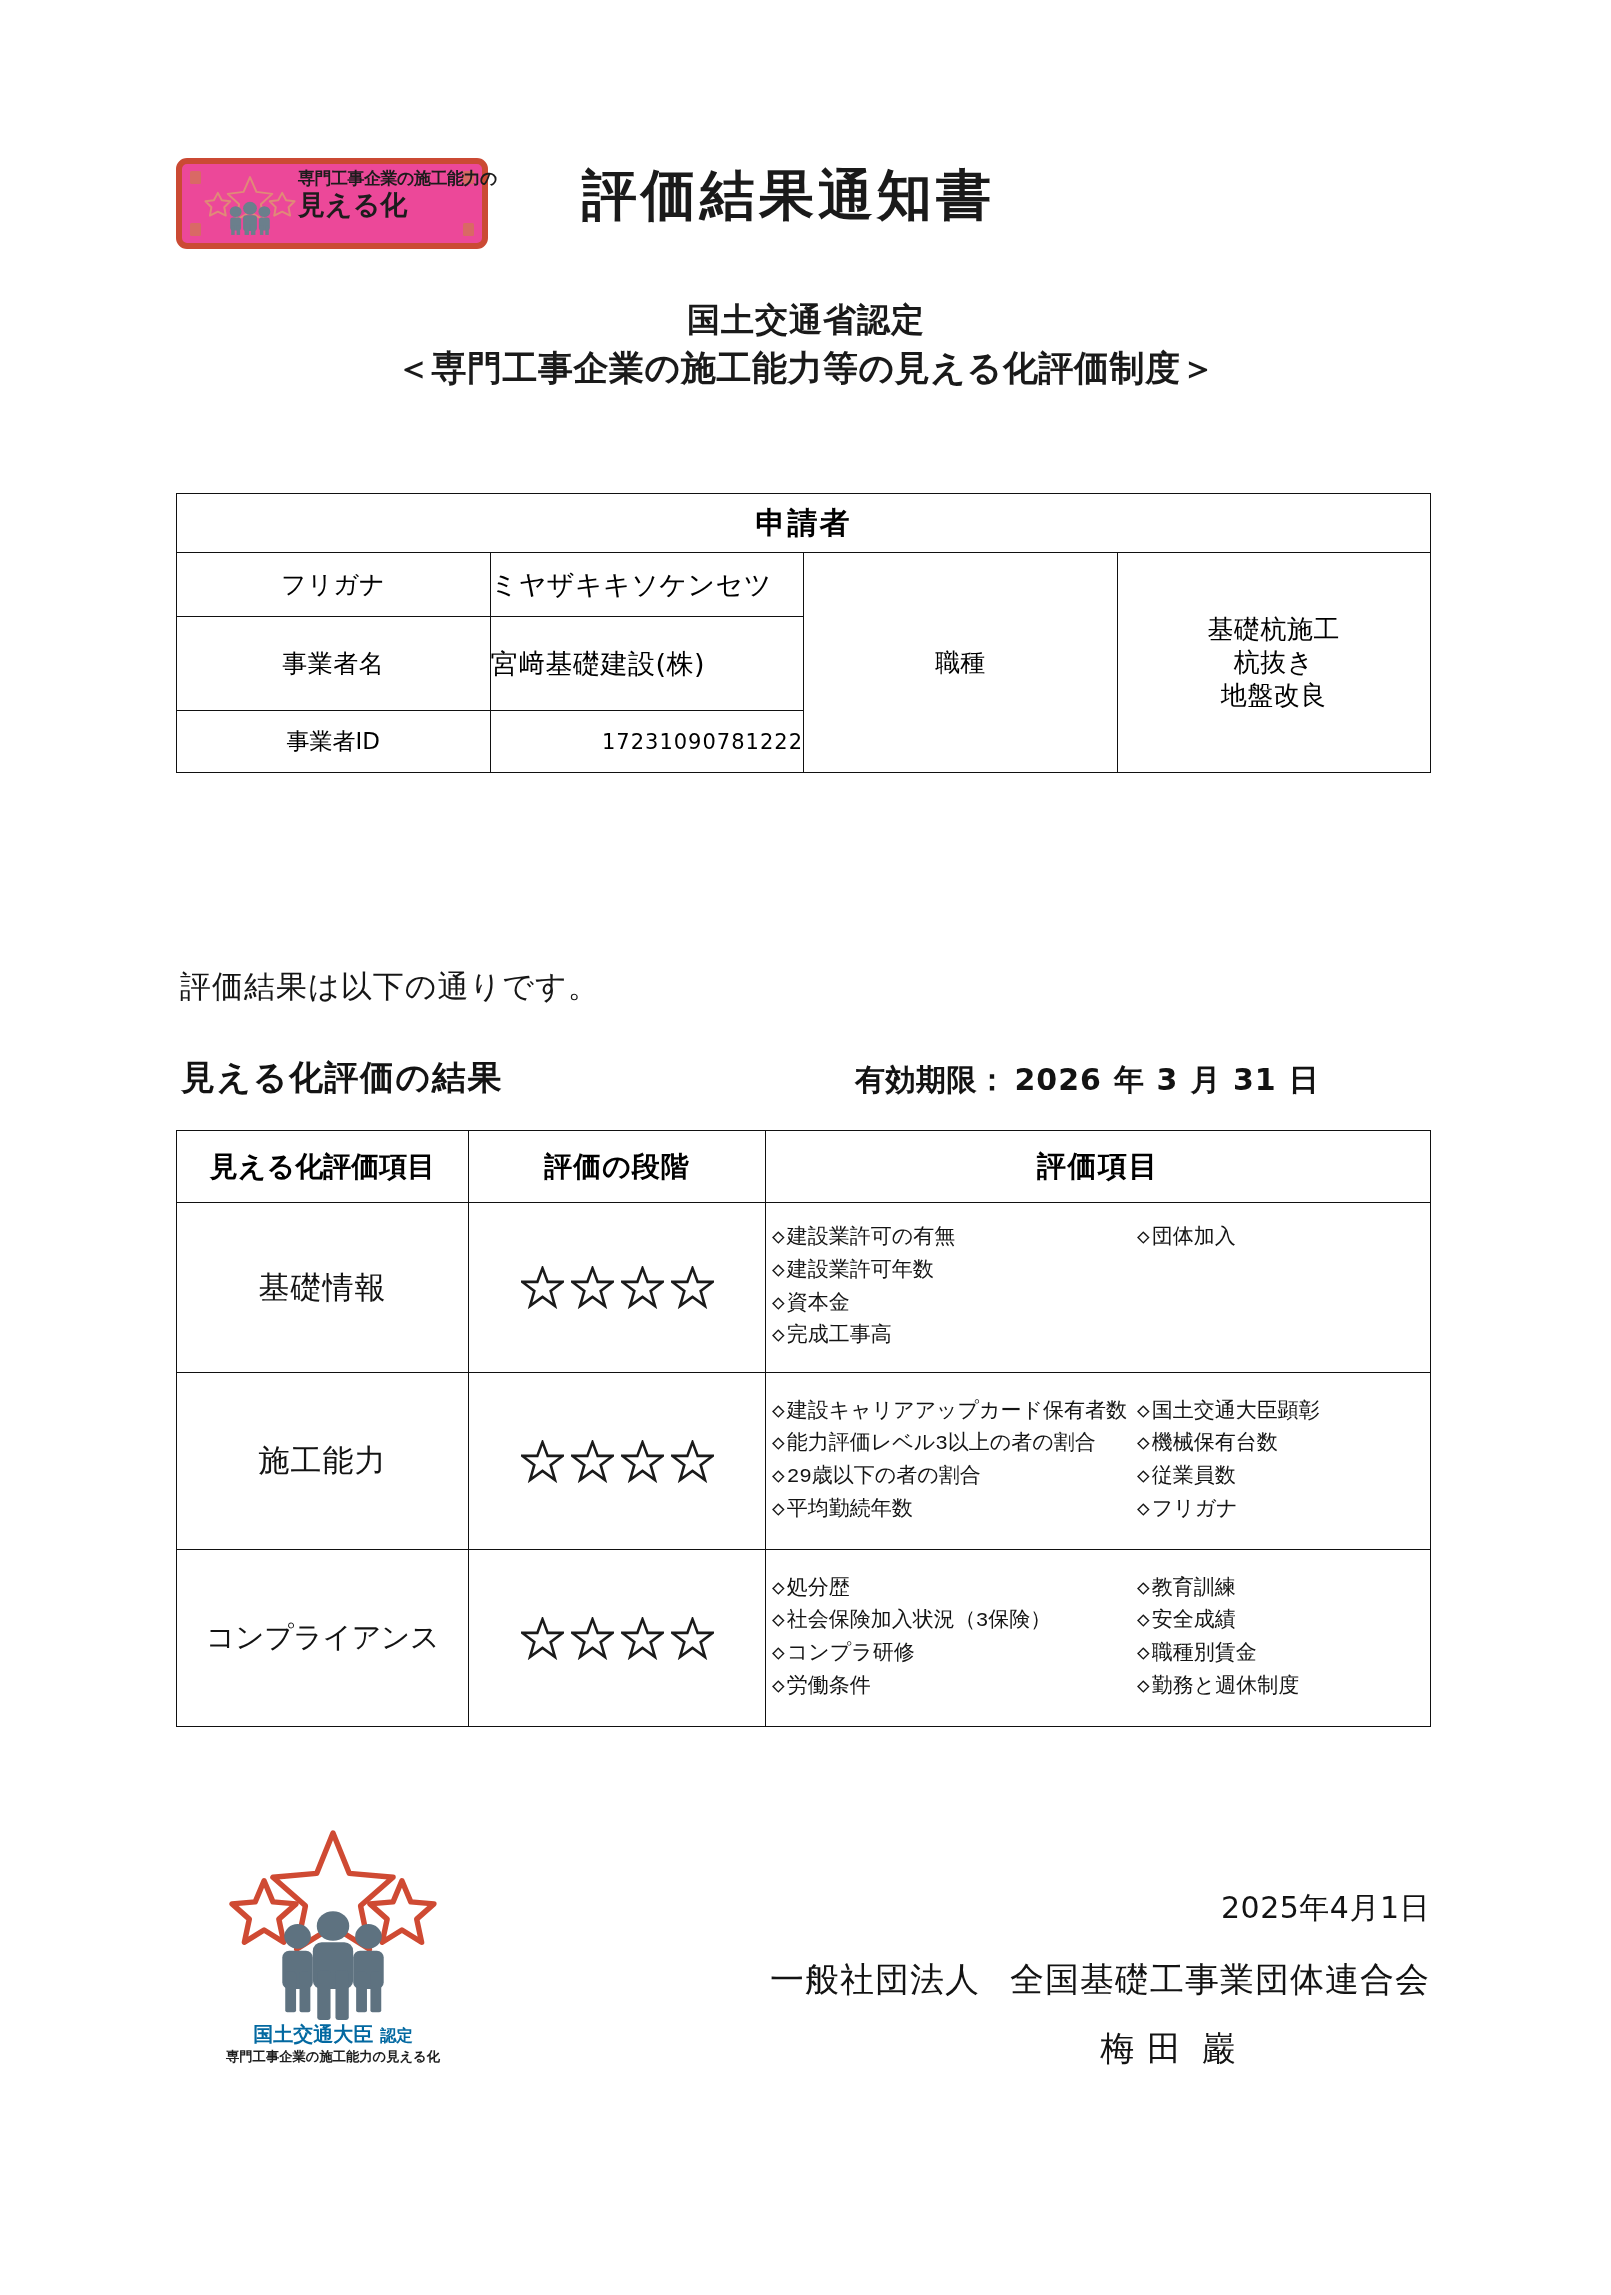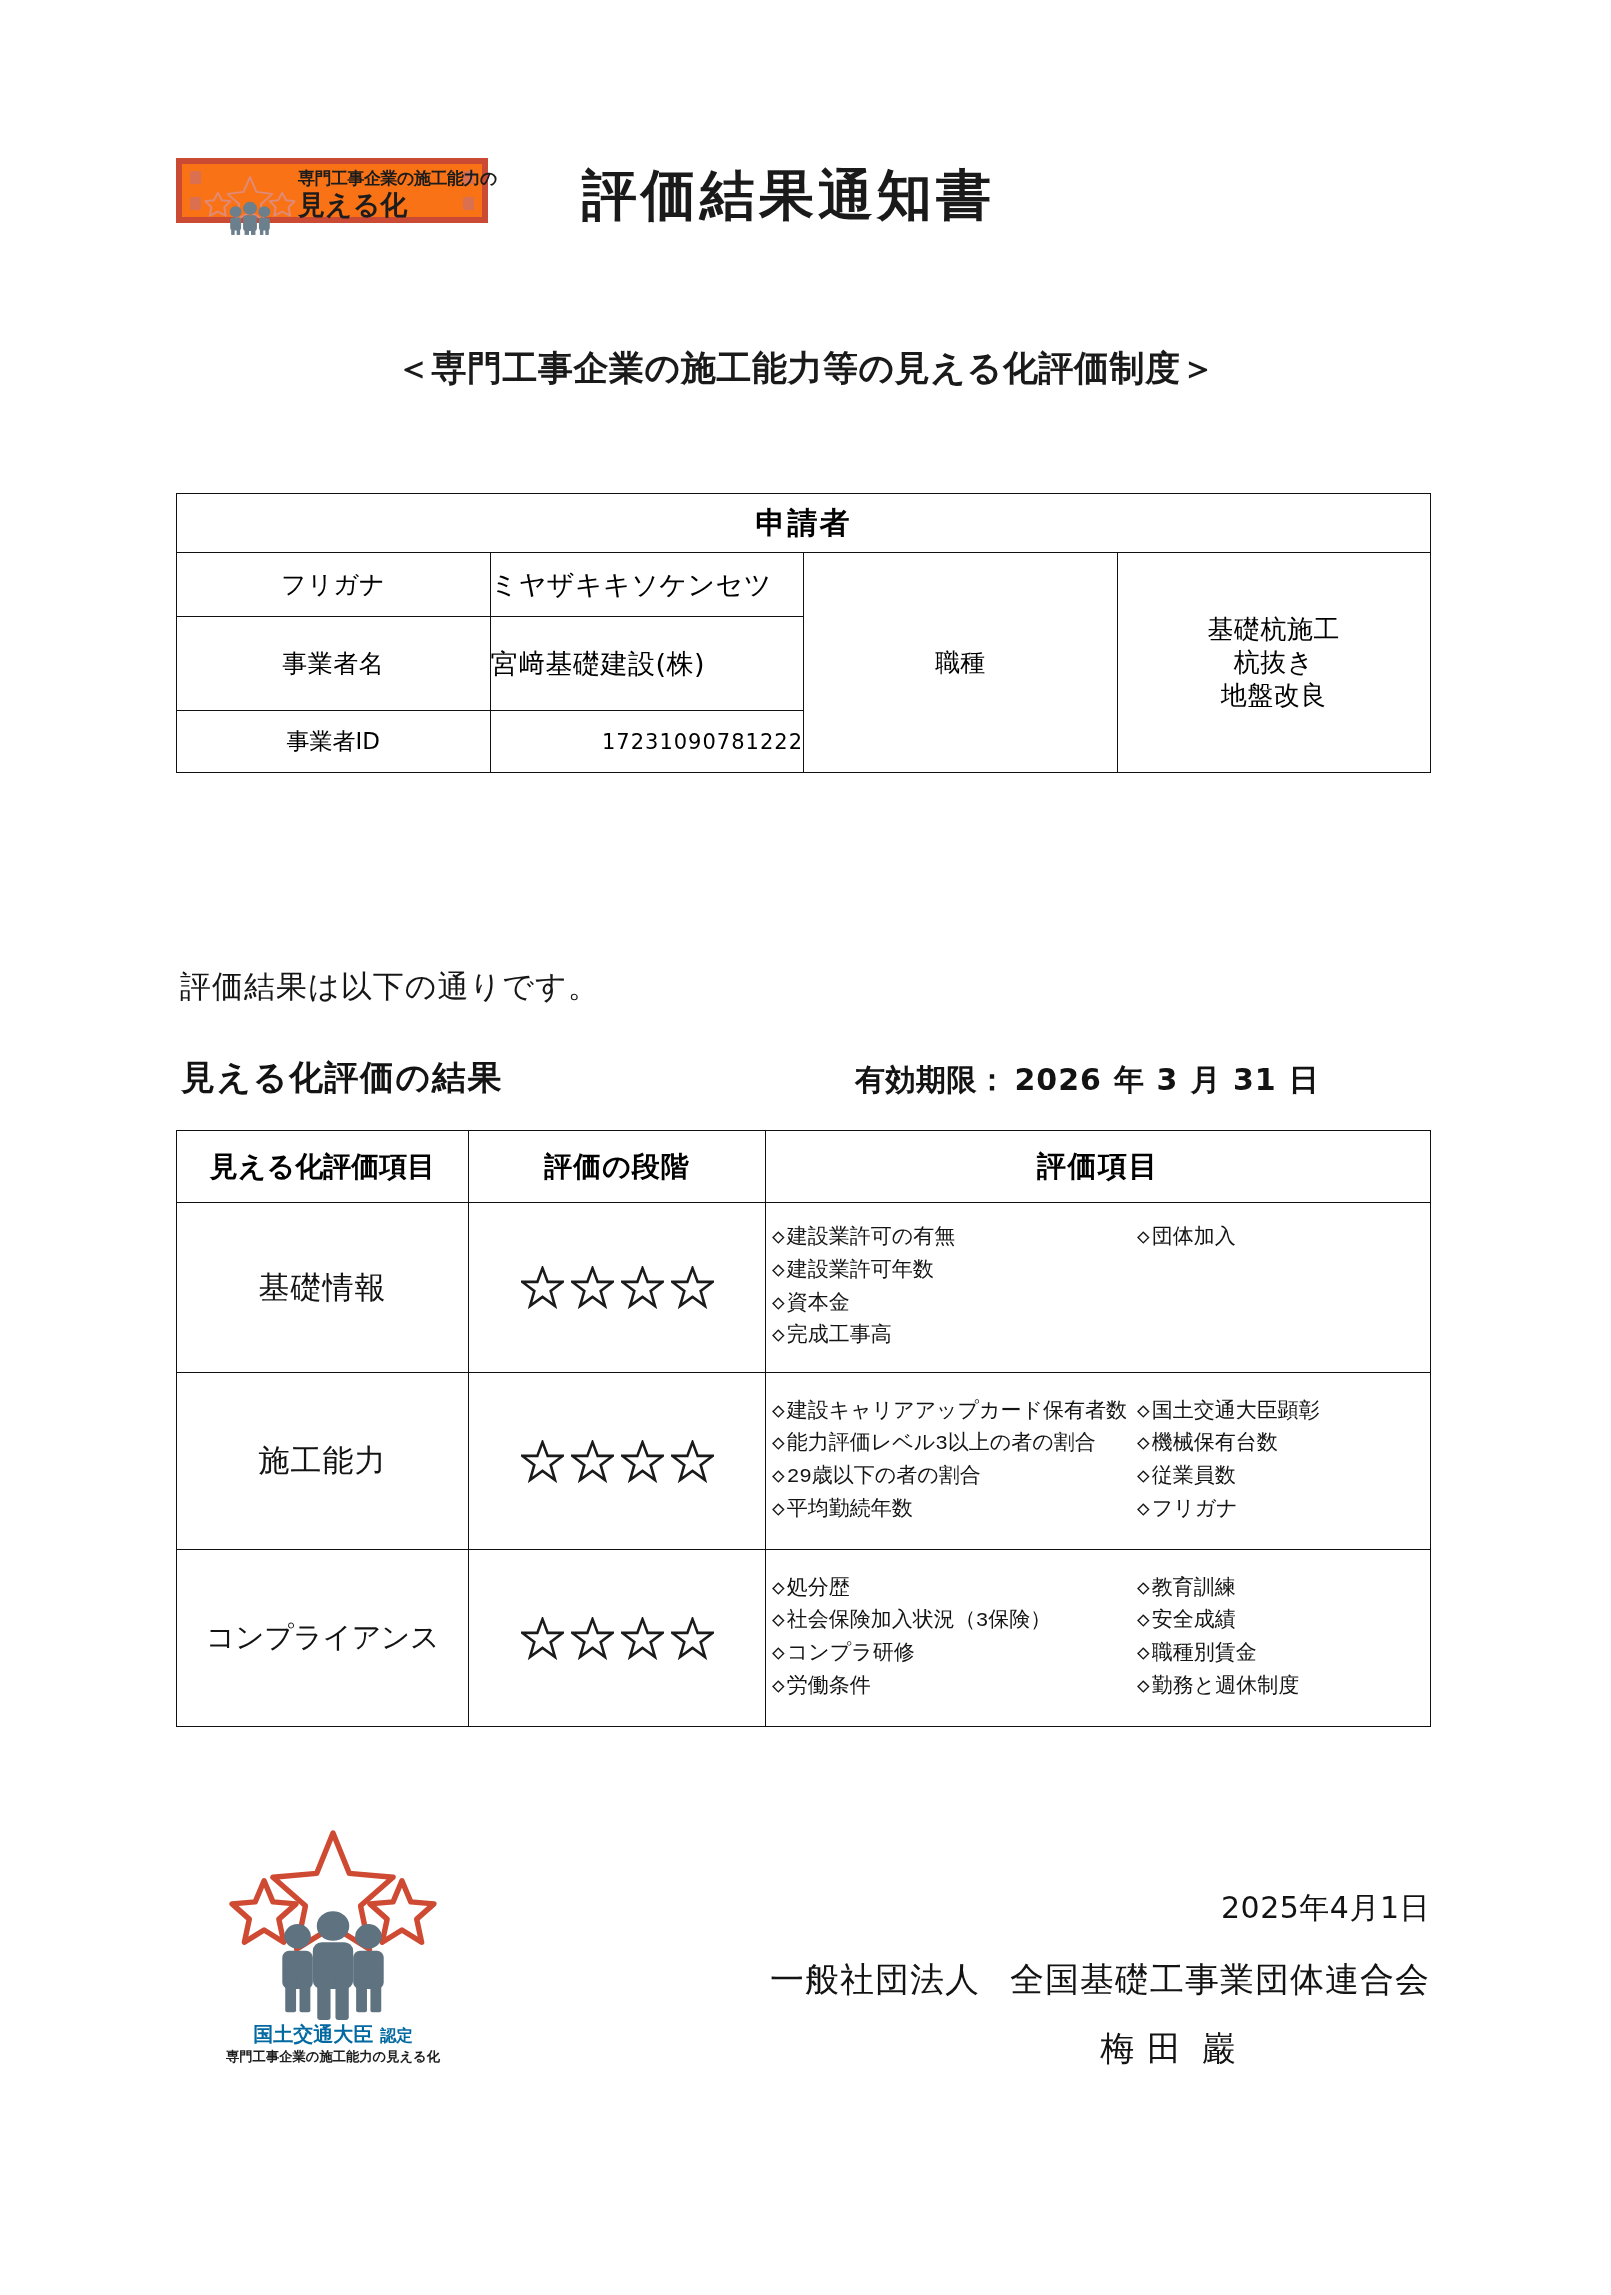--- a/index.html
+++ b/index.html
@@ -26,24 +26,24 @@
     left: 0;
     top: 133px;
     width: 1612px;
     height: 138px;
   }
   .brand-badge {
     position: absolute;
     left: 176px;
     top: 25px;
     width: 312px;
-    height: 65px;
+    height: 91px;
     border: 6.4px solid #cb4a34;
-    border-radius: 0;
-    background: #f97316;
+    border-radius: 11px;
+    background: #ec4899;
     box-sizing: border-box;
   }
   .brand-inner {
     position: relative;
     width: 100%;
     height: 100%;
   }
   .brand-corner {
     position: absolute;
     width: 11px;
@@ -382,20 +382,21 @@
               </svg>
             </span>
           </div>
         </div>
       </div>
     </div>
 
     <div class="doc-title">評価結果通知書</div>
   </div>
 
+  <div class="sub1">国土交通省認定</div>
   <div class="sub2">＜専門工事企業の施工能力等の見える化評価制度＞</div>
 
   <table class="applicant-table">
     <tbody>
       <tr>
         <td class="ap-head" colspan="4">申請者</td>
       </tr>
       <tr class="row-furigana">
         <td class="ap-label">フリガナ</td>
         <td class="ap-value">ミヤザキキソケンセツ</td>

